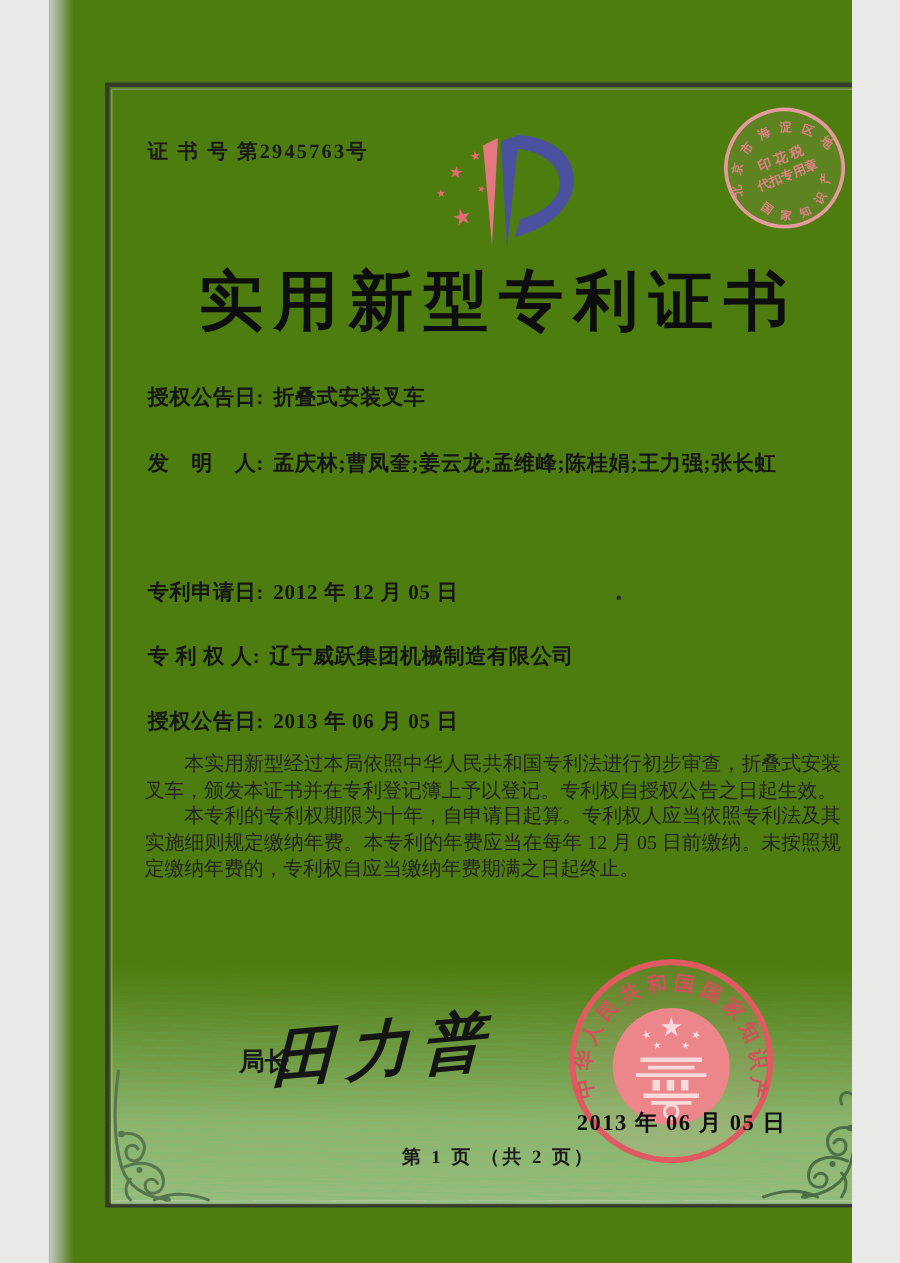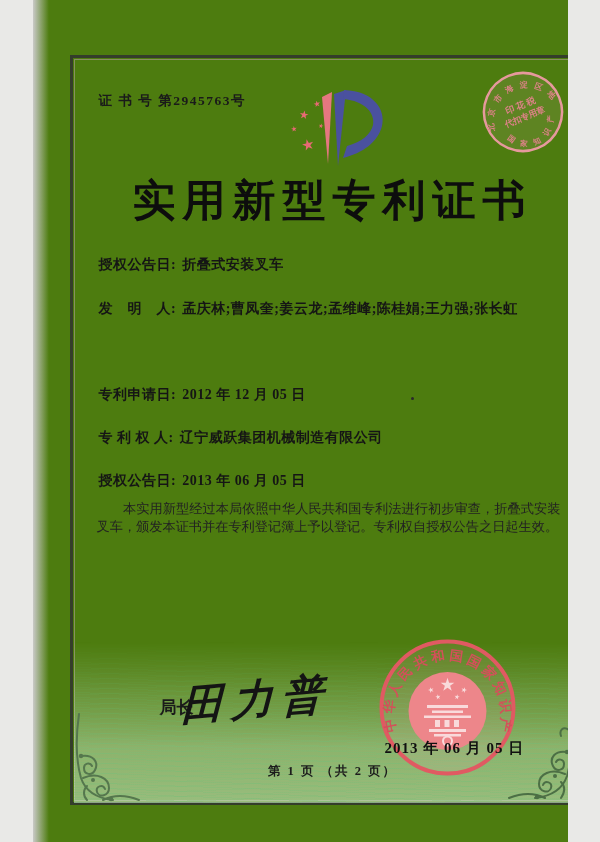--- a/index.html
+++ b/index.html
@@ -127,20 +127,21 @@
   </div>
   <div class="field f4">
     <span class="lbl">专 利 权 人:</span><span>辽宁威跃集团机械制造有限公司</span>
   </div>
   <div class="field f5">
     <span class="lbl">授权公告日:</span><span>2013 年 06 月 05 日</span>
   </div>
 
   <div class="body-text">
     <p>本实用新型经过本局依照中华人民共和国专利法进行初步审查，折叠式安装叉车，颁发本证书并在专利登记簿上予以登记。专利权自授权公告之日起生效。</p>
+    <p>本专利的专利权期限为十年，自申请日起算。专利权人应当依照专利法及其实施细则规定缴纳年费。本专利的年费应当在每年 12 月 05 日前缴纳。未按照规定缴纳年费的，专利权自应当缴纳年费期满之日起终止。</p>
   </div>
 
   <div class="speck"></div>
 
   <svg class="ornament orn-left" width="80" height="92" viewBox="0 0 80 92">
     <g fill="none" stroke="#55774d" stroke-width="2" stroke-linecap="round">
       <path d="M6,2 C2,30 4,52 8,66 C12,78 22,86 40,88"></path>
       <path d="M8,44 C20,42 26,50 22,58 C19,64 11,63 11,56 C11,51 17,50 19,54"></path>
       <path d="M10,66 C24,60 36,66 36,76 C36,84 26,86 24,80 C22,74 30,72 32,77"></path>
       <path d="M30,88 C42,82 56,84 66,88"></path>

